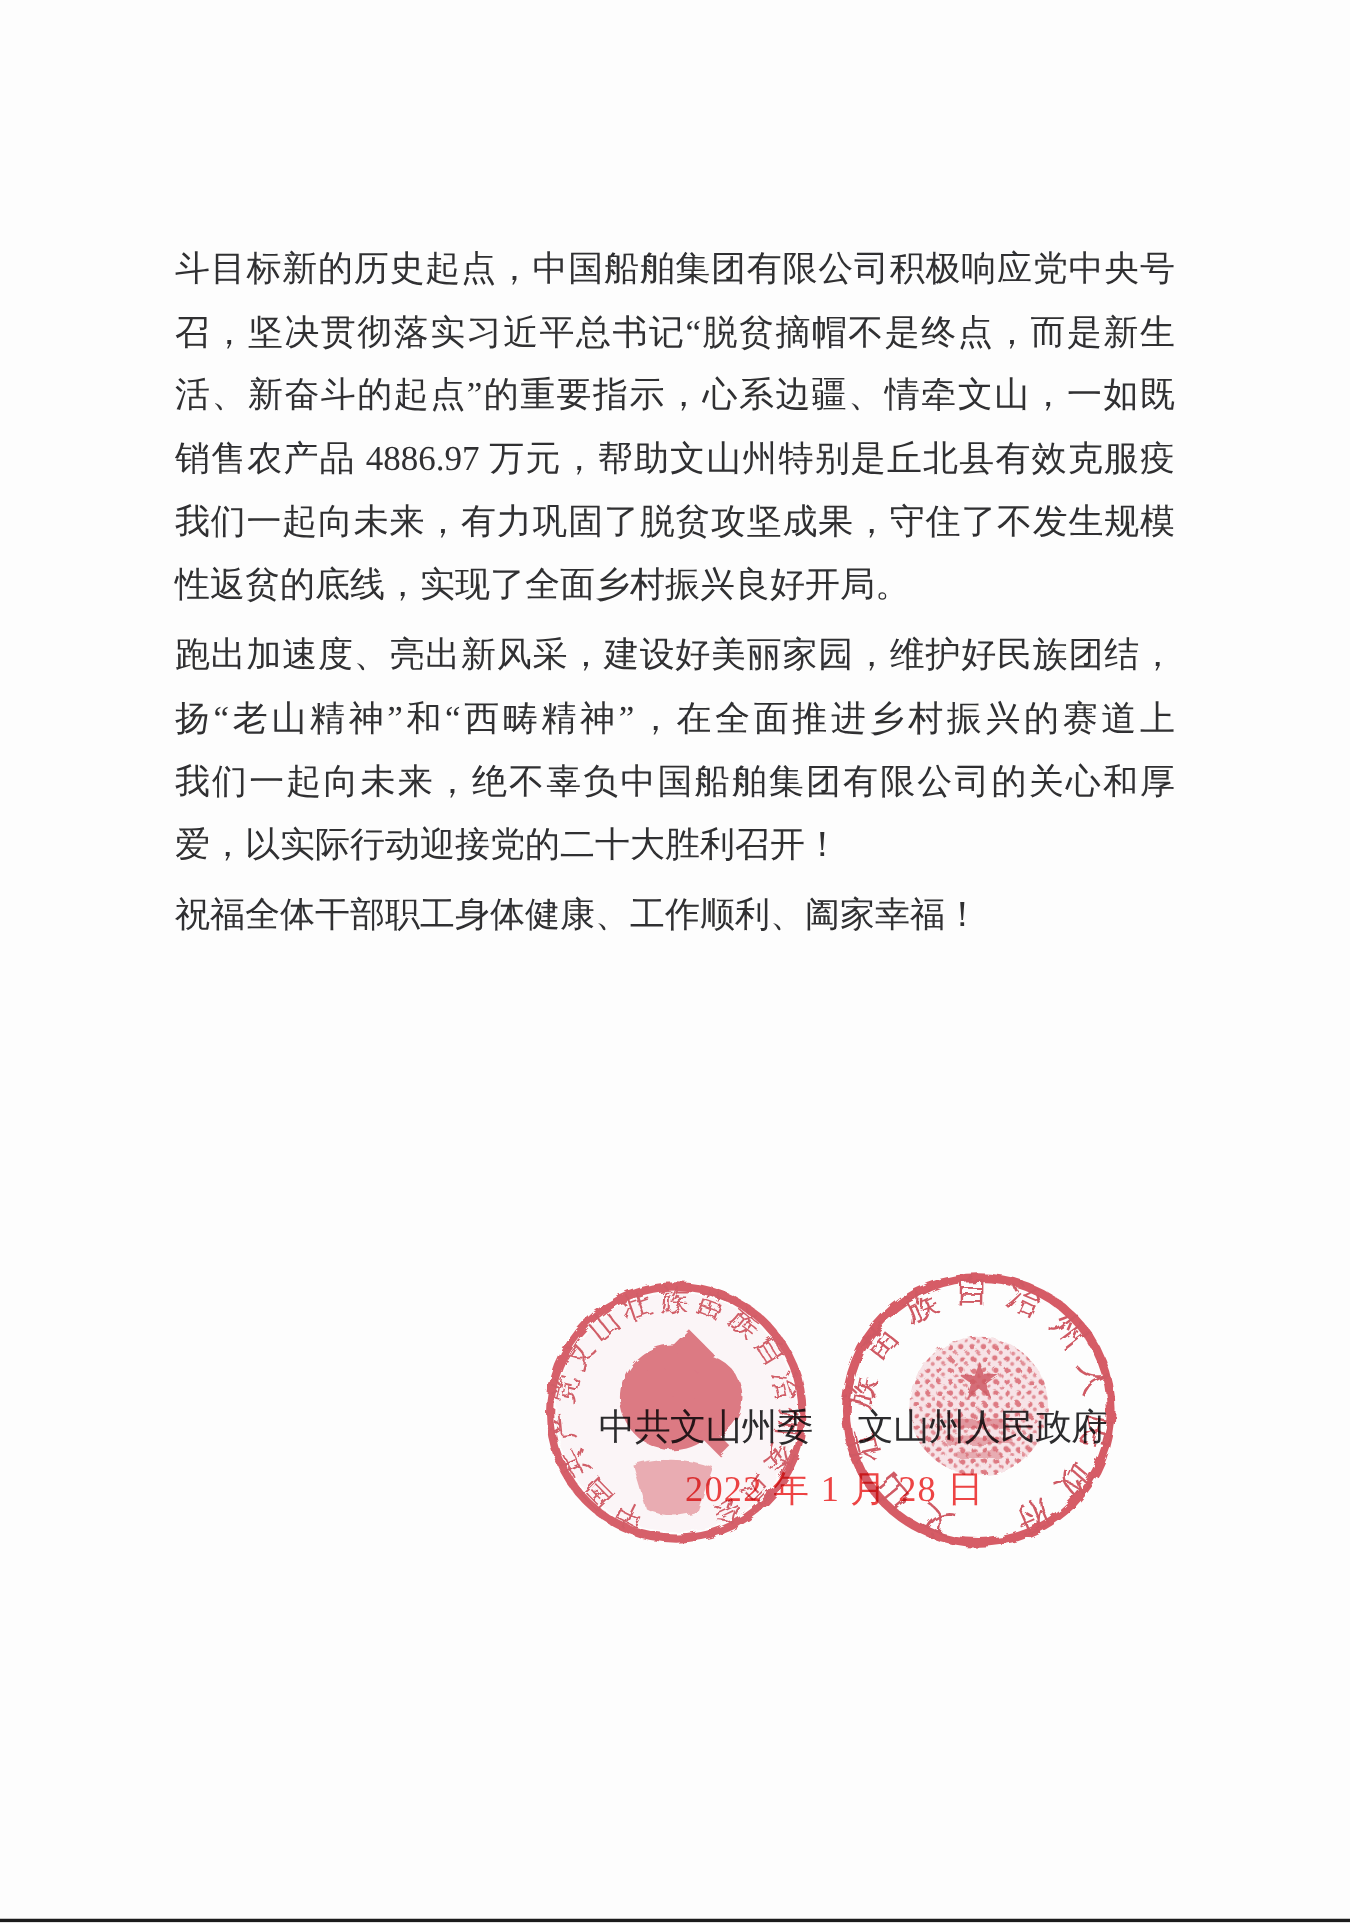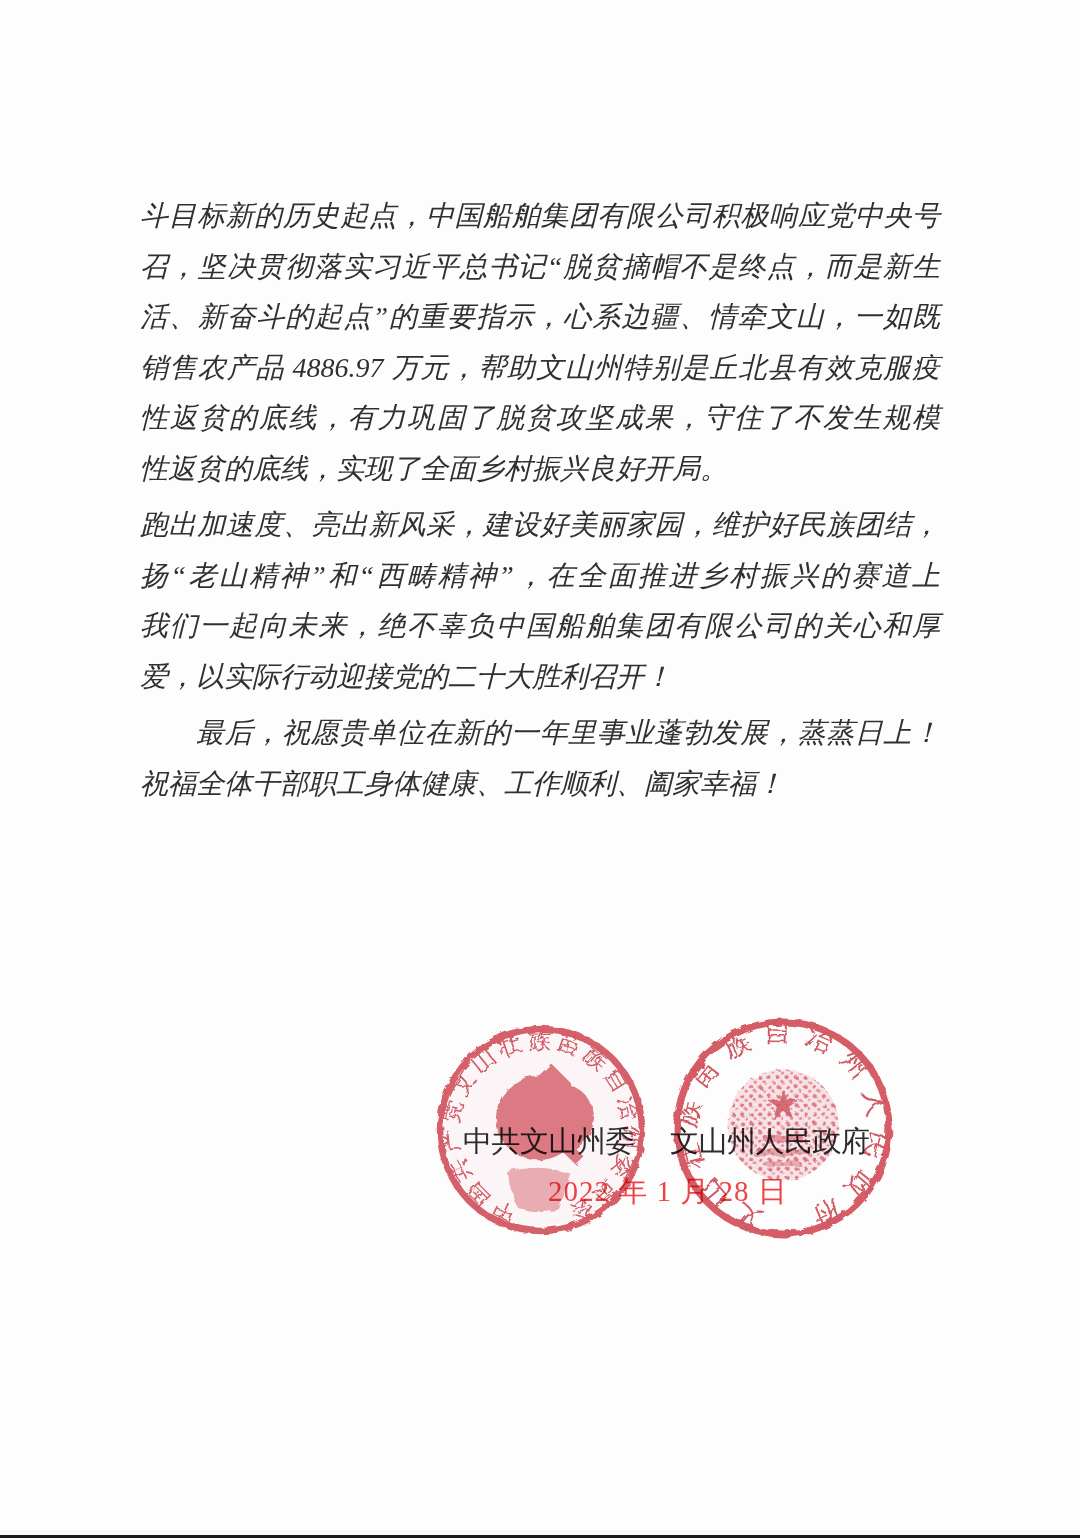--- a/index.html
+++ b/index.html
@@ -5,61 +5,60 @@
   html,body{margin:0;padding:0;background:#ffffff;}
   .page{
     position:relative;width:1080px;height:1538px;background:#fdfdfd;overflow:hidden;
     font-family:"Liberation Serif","DejaVu Serif",serif;
   }
   .letter-body{
     position:absolute;left:140px;top:191px;width:800px;z-index:1;
     color:#303032;font-size:28px;line-height:50.5px;
     filter:blur(0.3px);
   }
-  .para{margin:0;font-style:italic;}
+  .para{margin:0;}
   .para + .para{margin-top:6px;}
   .line{text-align:justify;text-align-last:justify;}
   .line.last{text-align-last:left;}
   .line.indent{text-indent:2em;}
   .seal{position:absolute;z-index:2;mix-blend-mode:multiply;filter:blur(0.45px) saturate(1.05);}
   .seal.left{left:432px;top:1021px;width:218px;height:218px;}
   .seal.right{left:667px;top:1012px;width:232px;height:232px;}
   .sign-names{
-    position:absolute;left:463px;top:1122px;z-index:3;mix-blend-mode:multiply;
+    position:absolute;left:479px;top:1122px;z-index:3;mix-blend-mode:multiply;
     color:#2c2c2e;font-size:29px;letter-spacing:-0.5px;filter:blur(0.3px);white-space:nowrap;
   }
   .sign-names .org2{margin-left:36px;}
   .sign-date{
     position:absolute;left:548px;top:1172px;z-index:3;mix-blend-mode:multiply;
     color:#ef4444;font-size:29px;letter-spacing:1px;filter:blur(0.3px);white-space:nowrap;
   }
   .bottom-edge{position:absolute;left:0;bottom:0;width:100%;height:3px;background:#1c1c1c;z-index:4;}
 </style>
 </head>
 <body>
 
 <div class="page">
 
   <div class="letter-body" id="letter-body">
       <div class="para">
         <div class="line">斗目标新的历史起点，中国船舶集团有限公司积极响应党中央号</div>
         <div class="line">召，坚决贯彻落实习近平总书记“脱贫摘帽不是终点，而是新生</div>
         <div class="line">活、新奋斗的起点”的重要指示，心系边疆、情牵文山，一如既</div>
         <div class="line">销售农产品 4886.97 万元，帮助文山州特别是丘北县有效克服疫</div>
-        <div class="line">性返贫的底线，有力巩固了脱贫攻坚成果，守住了不发生规模</div>
+        <div class="line">我们一起向未来，有力巩固了脱贫攻坚成果，守住了不发生规模</div>
         <div class="line last">性返贫的底线，实现了全面乡村振兴良好开局。</div>
       </div>
       <div class="para">
         <div class="line">跑出加速度、亮出新风采，建设好美丽家园，维护好民族团结，</div>
         <div class="line">扬“老山精神”和“西畴精神”，在全面推进乡村振兴的赛道上</div>
         <div class="line">我们一起向未来，绝不辜负中国船舶集团有限公司的关心和厚</div>
         <div class="line last">爱，以实际行动迎接党的二十大胜利召开！</div>
       </div>
       <div class="para">
-        <div class="line indent">最后，祝愿贵单位在新的一年里事业蓬勃发展，蒸蒸日上！</div>
         <div class="line last">祝福全体干部职工身体健康、工作顺利、阖家幸福！</div>
       </div>
     </div>
 
   <svg class="seal left" viewBox="0 0 216 216" aria-hidden="true">
     <defs>
       <path id="ringL" d="M 108 190 A 82 82 0 1 1 108 26 A 82 82 0 1 1 108 190" fill="none"></path>
       <filter id="stampL" x="-12%" y="-12%" width="124%" height="124%">
         <feTurbulence type="fractalNoise" baseFrequency="0.12" numOctaves="2" seed="7" result="n"></feTurbulence>
         <feDisplacementMap in="SourceGraphic" in2="n" scale="5"></feDisplacementMap>

